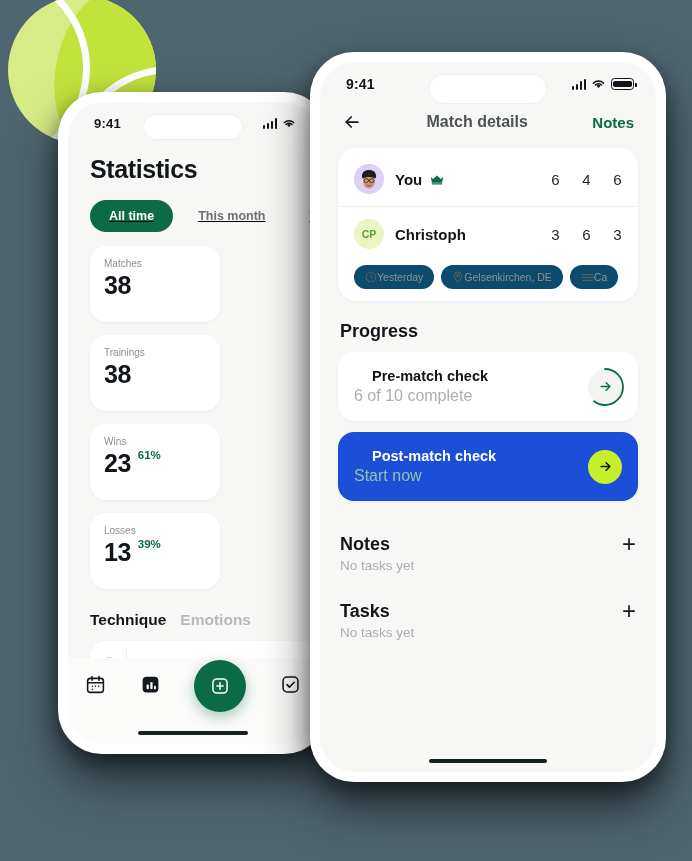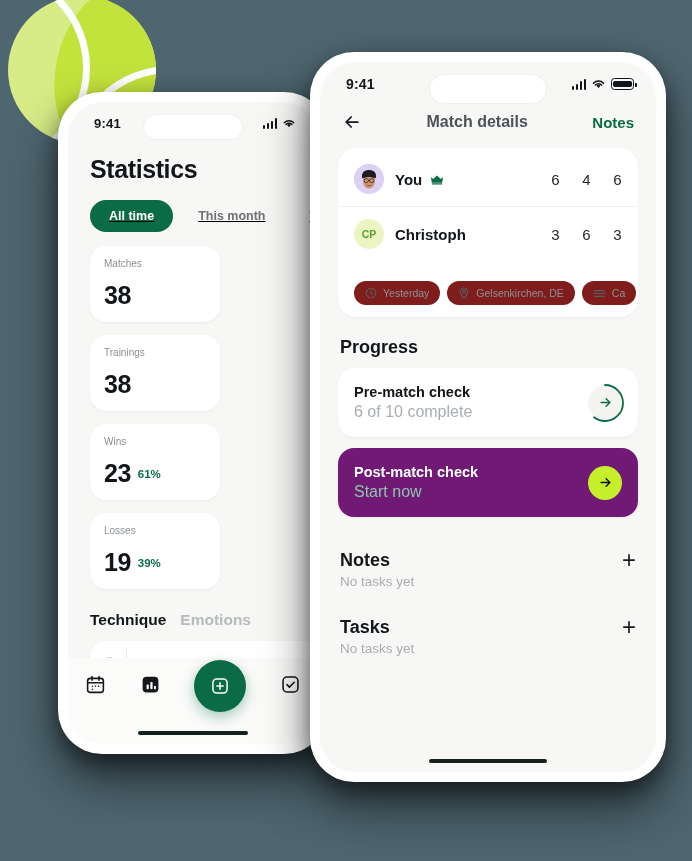--- a/index.html
+++ b/index.html
@@ -98,21 +98,21 @@
   .seg .pill.active { background: #0b6b47; color: #ffffff; }
 
   .cards { padding: 14px 0 0 22px; display: flex; flex-wrap: wrap; gap: 13px; }
   .statcard {
     background: #ffffff; border-radius: 16px;
     width: 130px; height: 76px; padding: 12px 14px;
     box-shadow: 0 1px 3px rgba(0,0,0,.05);
     flex: 0 0 auto;
   }
   .statcard .lbl { font-size: 10px; color: #8a8f94; }
-  .statcard .valrow { display: flex; align-items: center; gap: 7px; margin-top: 12px; }
+  .statcard .valrow { display: flex; align-items: flex-start; gap: 7px; margin-top: 2px; }
   .statcard .val { font-size: 25px; font-weight: bold; color: #12161a; letter-spacing: -.5px; }
   .statcard .pct { font-size: 11.5px; font-weight: bold; color: #0b6b47; }
 
   .tabrow { display: flex; gap: 14px; padding: 22px 0 0 22px; align-items: baseline; }
   .tabrow .t { font-size: 15.5px; font-weight: bold; color: #b6babd; text-align: center; }
   .tabrow .t.active { color: #12161a; }
 
   .chartcard {
     margin: 12px 0 0 22px; background: #ffffff; border-radius: 16px;
     padding: 12px 0 8px 0; width: 295px; height: 148px;
@@ -173,40 +173,40 @@
   }
   .avatar.you { background: #ddd0f5; }
   .avatar.cp { background: #eaf5c2; color: #5f9e2e; }
   .pname { font-size: 15px; font-weight: bold; color: #12161a; margin-left: 11px; }
   .crown { margin-left: 8px; color: #0b6b47; }
   .scores { margin-left: auto; display: flex; gap: 22px; }
   .scores span { font-size: 15px; color: #23282c; width: 9px; text-align: center; }
 
   .chips { display: flex; gap: 7px; padding: 12px 0 0 16px; white-space: nowrap; }
   .chip {
-    display: inline-flex; align-items: center; gap: 6px;
-    background: #7f1d1d; border-radius: 18px; padding: 6px 11px;
-    font-size: 10.5px; color: #8d9296; flex: 0 0 auto; margin-top: 16px;
+    display: inline-flex; align-items: center; gap: 0;
+    background: #0c4a6e; border-radius: 18px; padding: 6px 11px;
+    font-size: 10.5px; color: #8d9296; flex: 0 0 auto;
   }
   .chip svg { color: #575c61; }
 
   .sechead { font-size: 18px; font-weight: bold; color: #12161a; padding: 20px 2px 10px 2px; }
   .sechead.row { display: flex; align-items: center; justify-content: space-between; padding-bottom: 2px; }
   .plus { font-size: 24px; font-weight: 300; color: #15191d; line-height: 1; }
   .empty { font-size: 13.5px; color: #a9aeb2; padding: 0 2px 6px 2px; }
 
   .taskcard {
     background: #ffffff; border-radius: 16px;
     padding: 16px 16px; margin-bottom: 11px;
     display: flex; align-items: center; justify-content: space-between;
     box-shadow: 0 1px 3px rgba(0,0,0,.05);
     min-height: 64px;
   }
-  .taskcard.dark { background: #701a75; }
-  .taskcard .tt { font-size: 14.5px; font-weight: bold; color: #12161a; }
+  .taskcard.dark { background: #1d4ed8; }
+  .taskcard .tt { font-size: 14.5px; font-weight: bold; color: #12161a; margin-left: 18px; }
   .taskcard .ts { font-size: 16px; color: #a9aeb2; margin-top: 3px; }
   .taskcard.dark .tt { color: #ffffff; }
   .taskcard.dark .ts { color: #8fc3ab; }
   .circbtn { width: 34px; height: 34px; border-radius: 50%; display: flex; align-items: center; justify-content: center; flex: 0 0 auto; }
   .circbtn.ghost { background: #f3f3f2; position: relative; }
   .circbtn.done { background: #0b6b47; }
   .circbtn.lime { background: #c6ef2b; }
   .ring { position: absolute; left: -3px; top: -3px; }
 </style>
 </head>
@@ -265,21 +265,21 @@
         <div class="statcard">
           <div class="lbl">Wins</div>
           <div class="valrow">
             <div class="val">23</div>
             <div class="pct">61%</div>
           </div>
         </div>
         <div class="statcard">
           <div class="lbl">Losses</div>
           <div class="valrow">
-            <div class="val">19</div>
+            <div class="val">13</div>
             <div class="pct">39%</div>
           </div>
         </div>
       </div>
 
       <div class="tabrow">
         <div class="t active">Technique</div>
         <div class="t">Emotions</div>
       </div>
 

